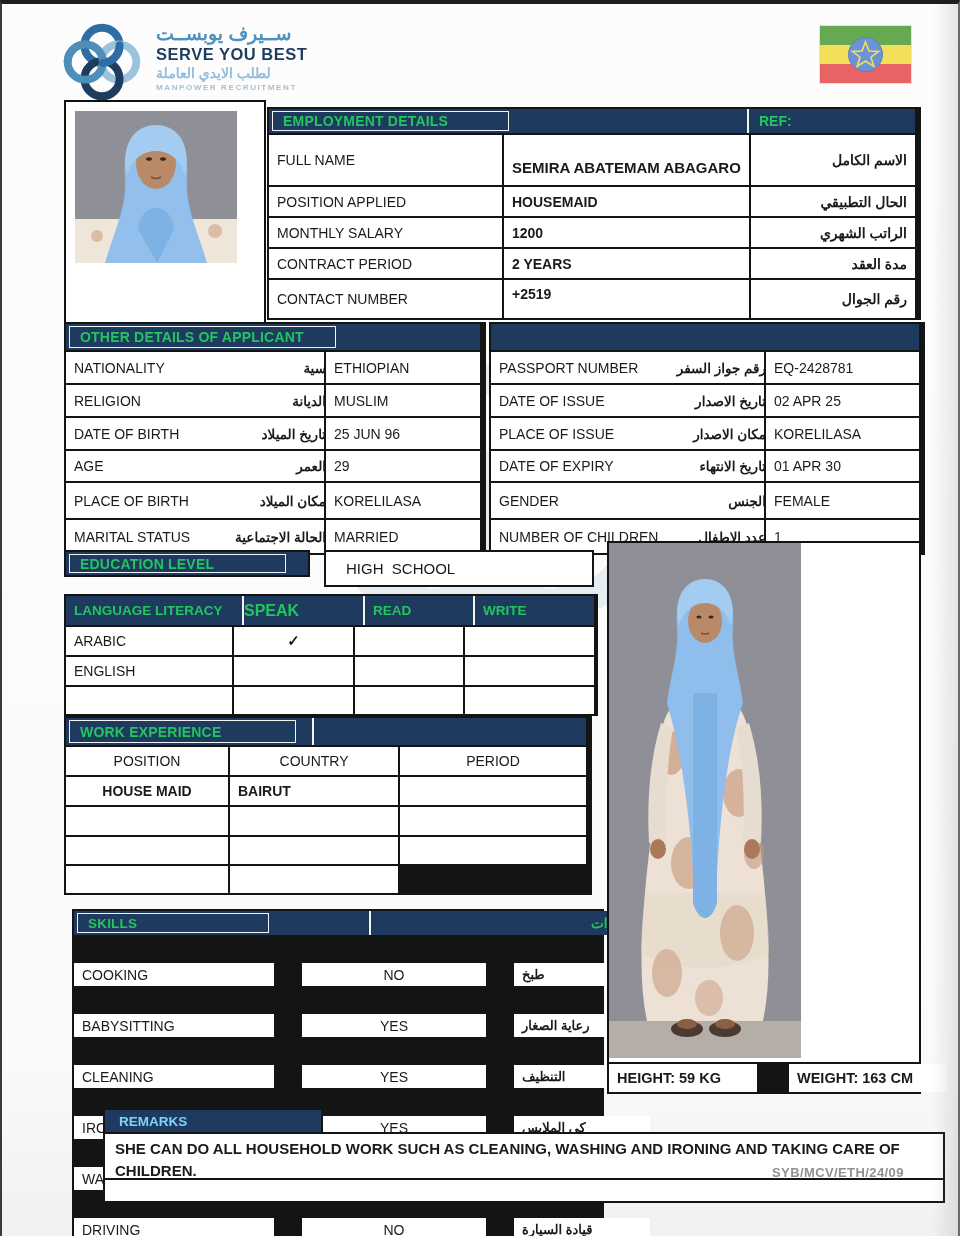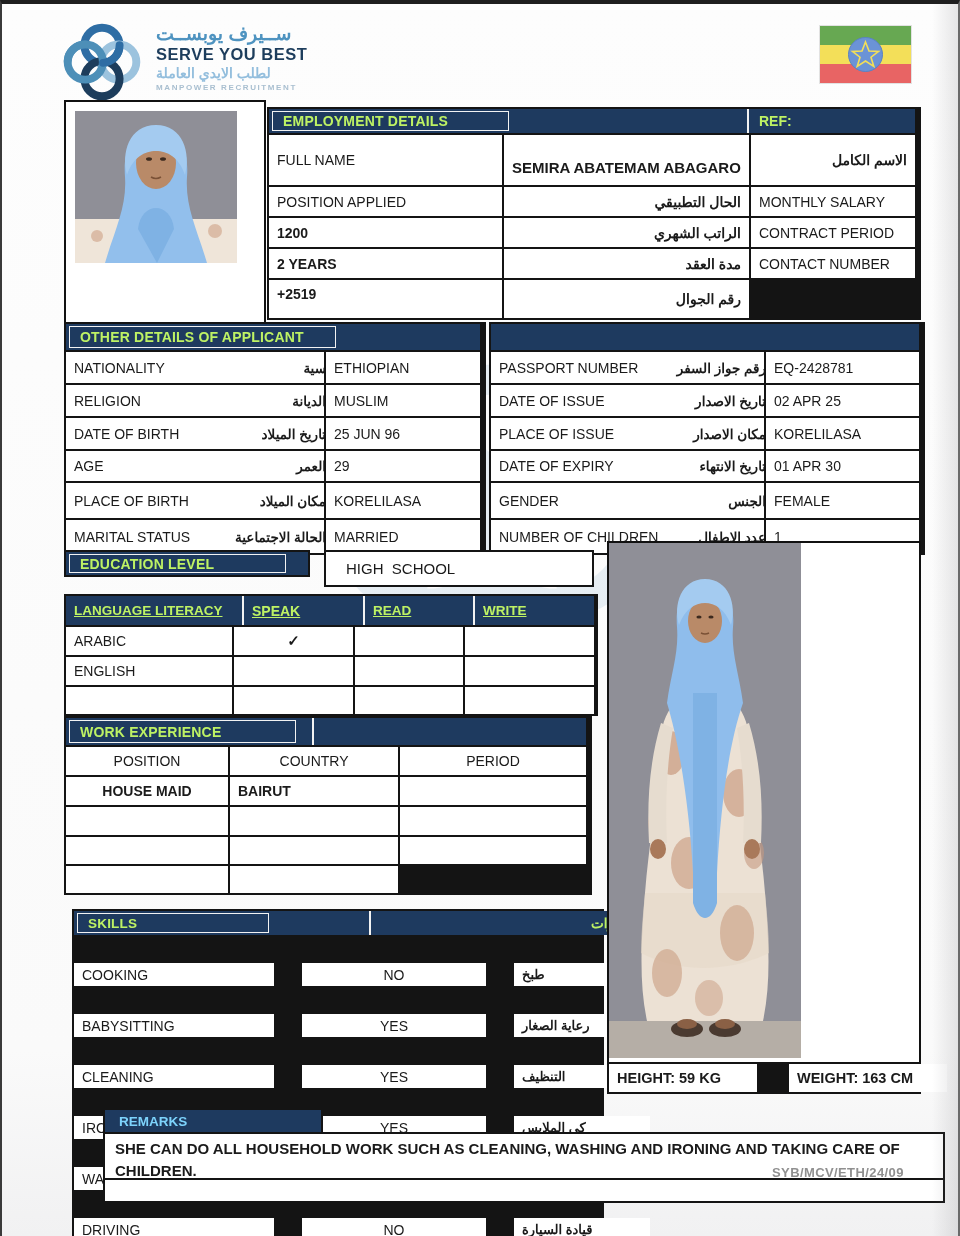--- a/index.html
+++ b/index.html
@@ -18,21 +18,21 @@
   .logo-text { margin-left:10px; line-height:1.05; padding-top:6px; }
   .logo-ar-title { color:#4e93c0; font-size:19px; font-weight:bold; text-align:left; }
   .logo-en-title { color:#1d3d5c; font-size:16.5px; font-weight:bold; letter-spacing:0.5px; margin-top:2px;}
   .logo-ar-sub { color:#93bedd; font-size:14px; font-weight:bold; margin-top:3px; }
   .logo-en-sub { color:#a9bfd0; font-size:8px; font-weight:bold; letter-spacing:1.6px; margin-top:3px; }
   .flag { position:absolute; left:818px; top:22px; width:91px; height:57px; box-shadow:0 0 0 1px #e2e2e2; }
   
   .grid { position:absolute; display:grid; background:#141414; border:2px solid #141414; gap:2px; }
   .cell { background:#fff; display:flex; align-items:center; padding:0 8px; font-size:14px; overflow:hidden; }
   .cell.b { font-weight:bold; }
-  .navybar { background:#1e3a5f; color:#bef264; position:relative; display:flex; align-items:center;text-decoration:underline; }
+  .navybar { background:#1e3a5f; color:#22c55e; position:relative; display:flex; align-items:center; }
   .navy-inner-box { position:absolute; top:2px; bottom:2px; left:3px; border:1.5px solid #f2f2f2;
     display:flex; align-items:center; padding:0 10px; font-weight:bold; font-size:14px; letter-spacing:0.2px; }
   .navy-divider { position:absolute; top:0; bottom:0; width:2px; background:#f2f2f2; }
   .arabic { direction:rtl; font-weight:bold; }
   .lbl-ar-cell { justify-content:space-between; padding-right:0; }
   .lbl-ar-cell .ar { direction:rtl; font-weight:bold; font-size:13.5px; white-space:nowrap; margin-right:-2px; }
   
   .hdr-flex { display:flex; width:100%; height:100%; }
   
   .photo-box { position:absolute; border:2px solid #111; background:#fff; }
@@ -111,20 +111,21 @@
   <div class="grid" style="left:265px; top:103px; width:650px; grid-template-columns:233px 245px 164px; grid-template-rows:24px 50px 29px 29px 29px 38px;">
     <div class="navybar" style="grid-column:1 / 4;">
       <div class="navy-inner-box" style="width:215px;">EMPLOYMENT DETAILS</div>
       <div class="navy-divider" style="left:478px;"></div>
       <div style="position:absolute; left:490px; font-weight:bold; font-size:14px;">REF:</div>
     </div>
     <div class="cell">FULL NAME</div>
     <div class="cell b" style="font-size:15px; align-items:flex-start; padding-top:22px; line-height:1.45;">SEMIRA ABATEMAM ABAGARO</div>
     <div class="cell arabic" style="justify-content:flex-start;">الاسم الكامل</div>
     <div class="cell">POSITION APPLIED</div>
+    <div class="cell b">HOUSEMAID</div>
     <div class="cell arabic" style="justify-content:flex-start;">الحال التطبيقي</div>
     <div class="cell">MONTHLY SALARY</div>
     <div class="cell b">1200</div>
     <div class="cell arabic" style="justify-content:flex-start;">الراتب الشهري</div>
     <div class="cell">CONTRACT PERIOD</div>
     <div class="cell b">2 YEARS</div>
     <div class="cell arabic" style="justify-content:flex-start;">مدة العقد</div>
     <div class="cell">CONTACT NUMBER</div>
     <div class="cell b" style="align-items:flex-start; padding-top:6px;">+2519</div>
     <div class="cell arabic" style="justify-content:flex-start;">رقم الجوال</div>
@@ -202,21 +203,21 @@
 
   <div class="navybar" style="position:absolute; left:62px; top:546px; width:246px; height:27px; border:2px solid #141414; box-sizing:border-box;">
     <div class="navy-inner-box" style="right:22px;">EDUCATION LEVEL</div>
   </div>
   <div style="position:absolute; left:322px; top:546px; width:270px; height:37px; border:2px solid #141414; box-sizing:border-box; background:#fff; display:flex; align-items:center; padding:0 20px; font-size:15px; white-space:pre;text-align:center;">HIGH  SCHOOL</div>
 
   <div class="grid" style="left:62px; top:590px; width:530px; grid-template-columns:166px 119px 108px 129px; grid-template-rows:29px 28px 28px 27px;">
     <div class="navybar" style="grid-column:1 / 5;">
       <div class="hdr-flex">
         <div style="width:168px; display:flex; align-items:center; padding-left:8px; font-weight:bold; font-size:13.5px;">LANGUAGE LITERACY</div>
-        <div style="width:121px; display:flex; align-items:center; padding-left:8px; font-weight:bold; font-size:14px; border-left:2px solid #f2f2f2; box-sizing:border-box;">SPEAK</div>
+        <div style="width:121px; display:flex; align-items:center; padding-left:0; font-weight:bold; font-size:16px; border-left:2px solid #f2f2f2; box-sizing:border-box;">SPEAK</div>
         <div style="width:110px; display:flex; align-items:center; padding-left:8px; font-weight:bold; font-size:13.5px; border-left:2px solid #f2f2f2; box-sizing:border-box;">READ</div>
         <div style="flex:1; display:flex; align-items:center; padding-left:8px; font-weight:bold; font-size:13.5px; border-left:2px solid #f2f2f2; box-sizing:border-box;">WRITE</div>
       </div>
     </div>
     <div class="cell">ARABIC</div>
     <div class="cell ck" style="justify-content:center;">✓</div>
     <div class="cell"></div>
     <div class="cell"></div>
     <div class="cell">ENGLISH</div>
     <div class="cell"></div>

